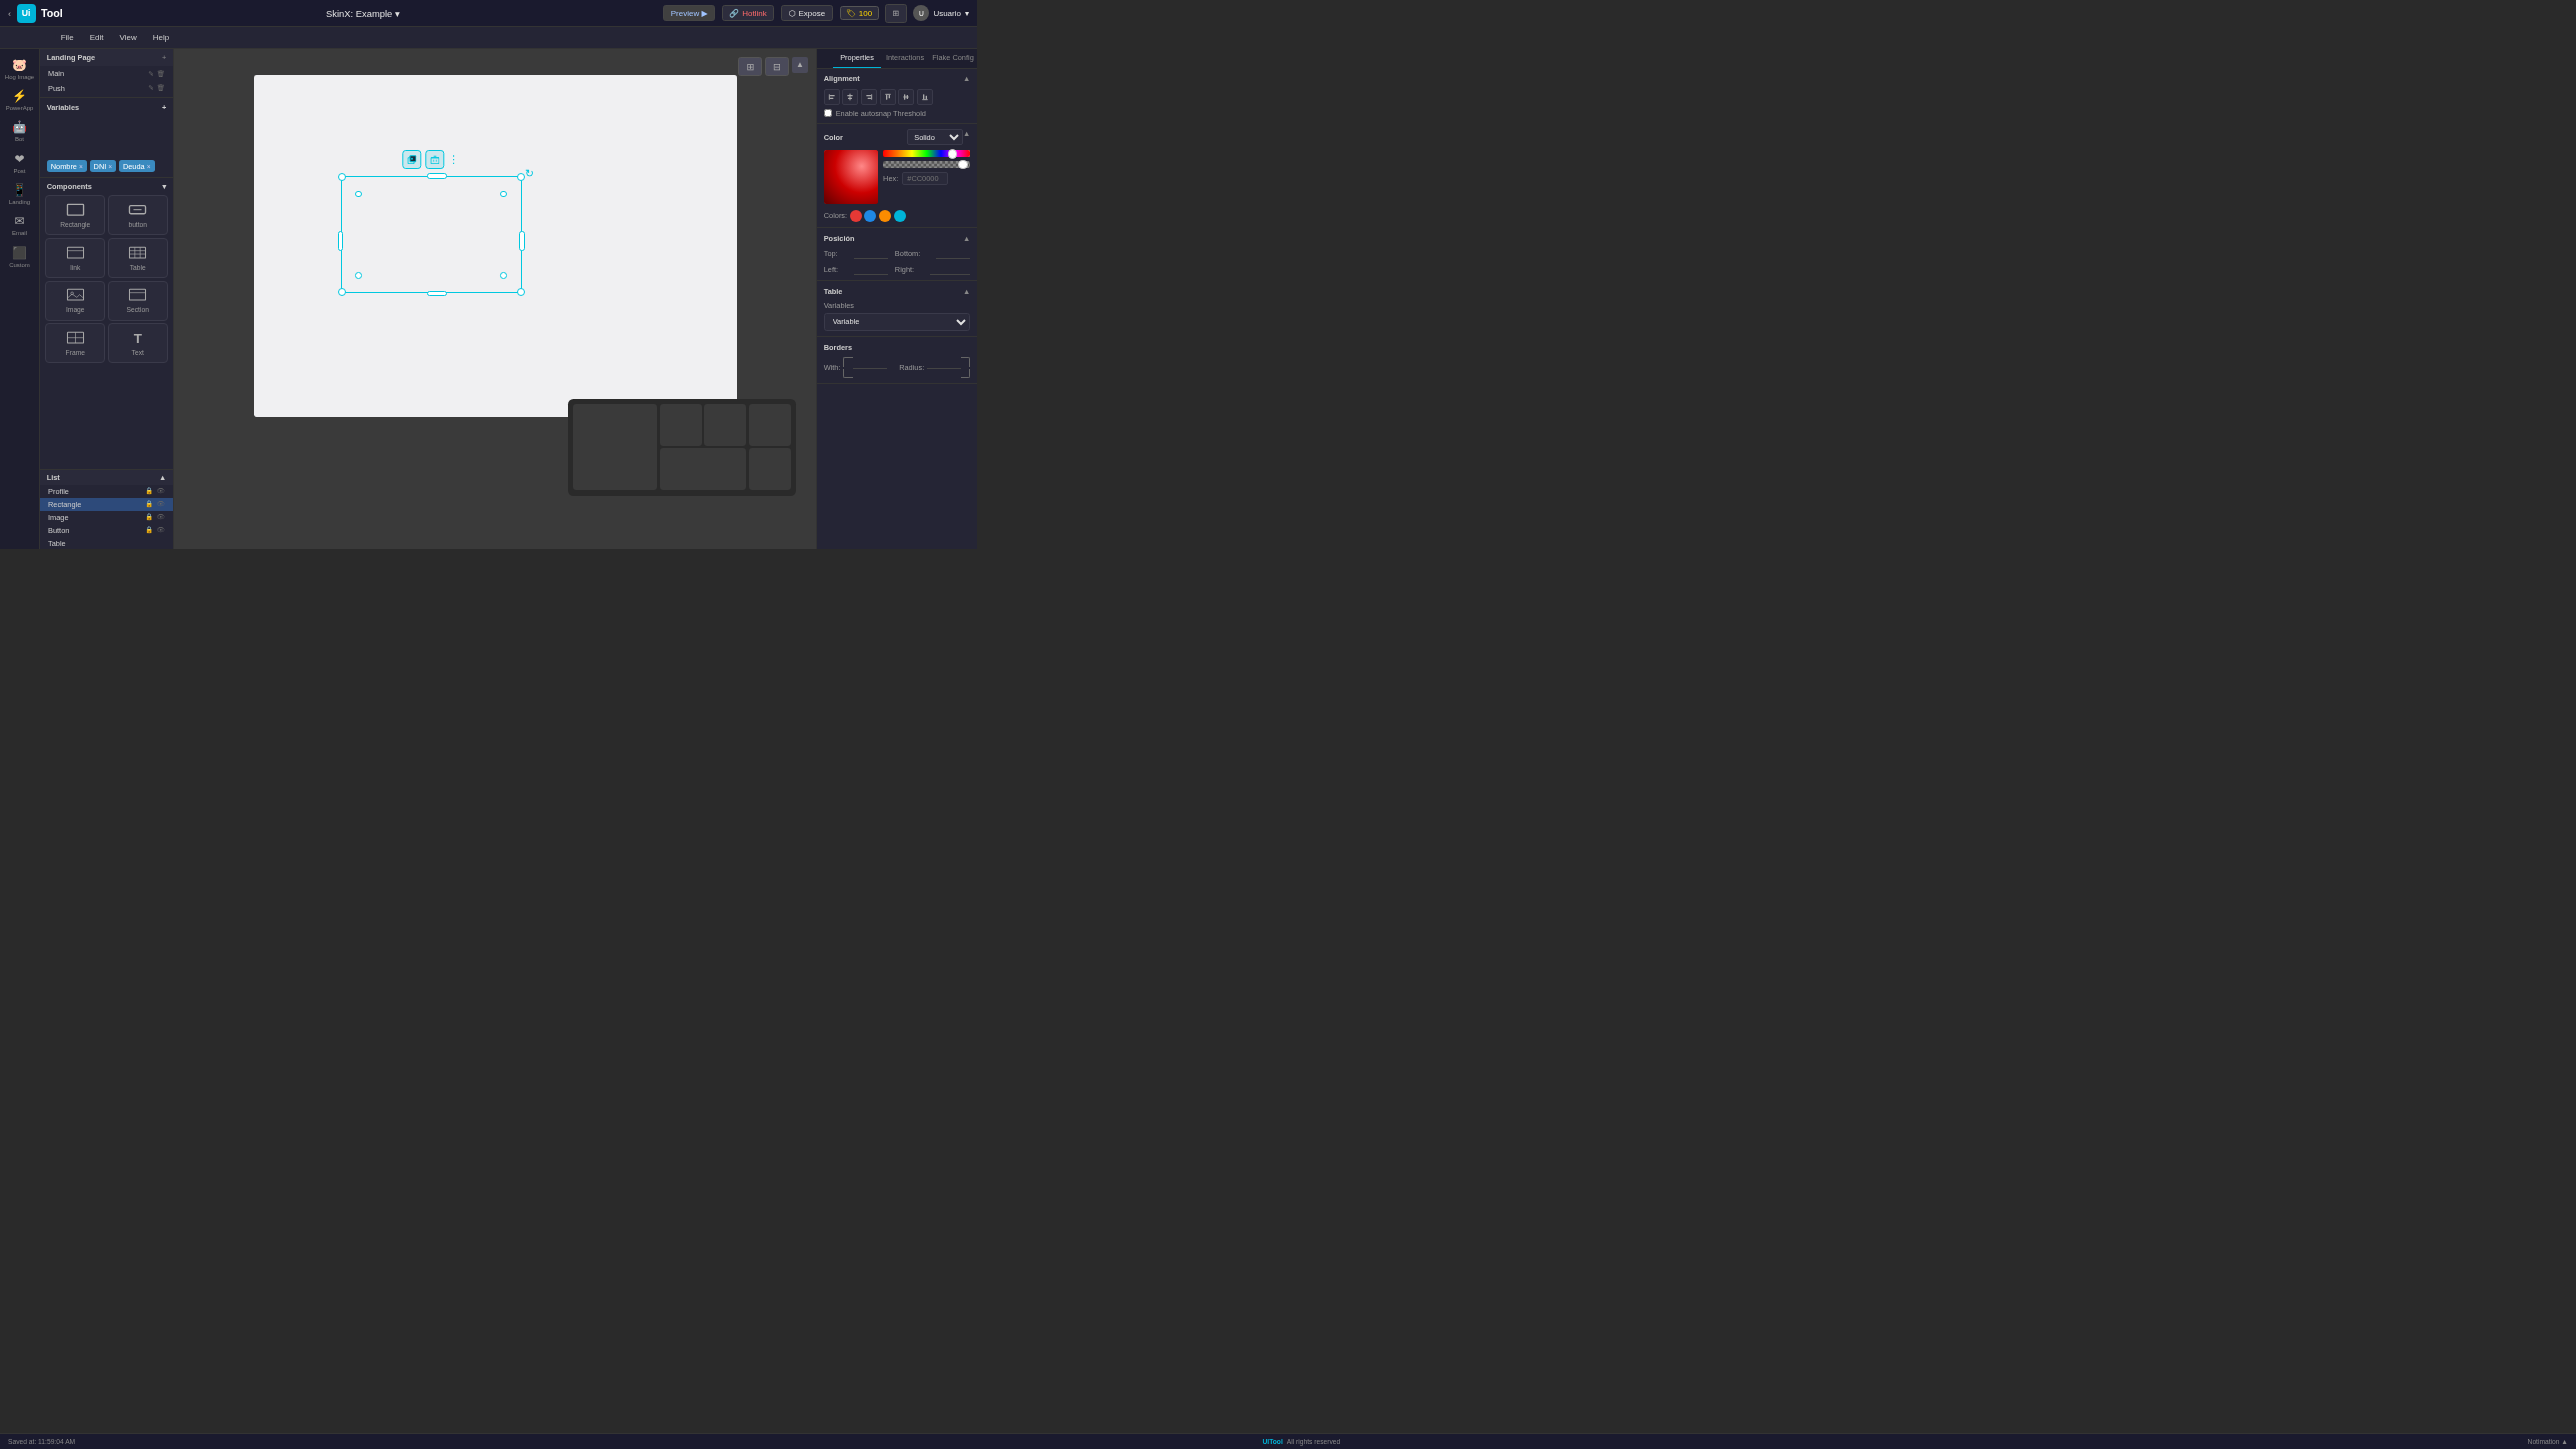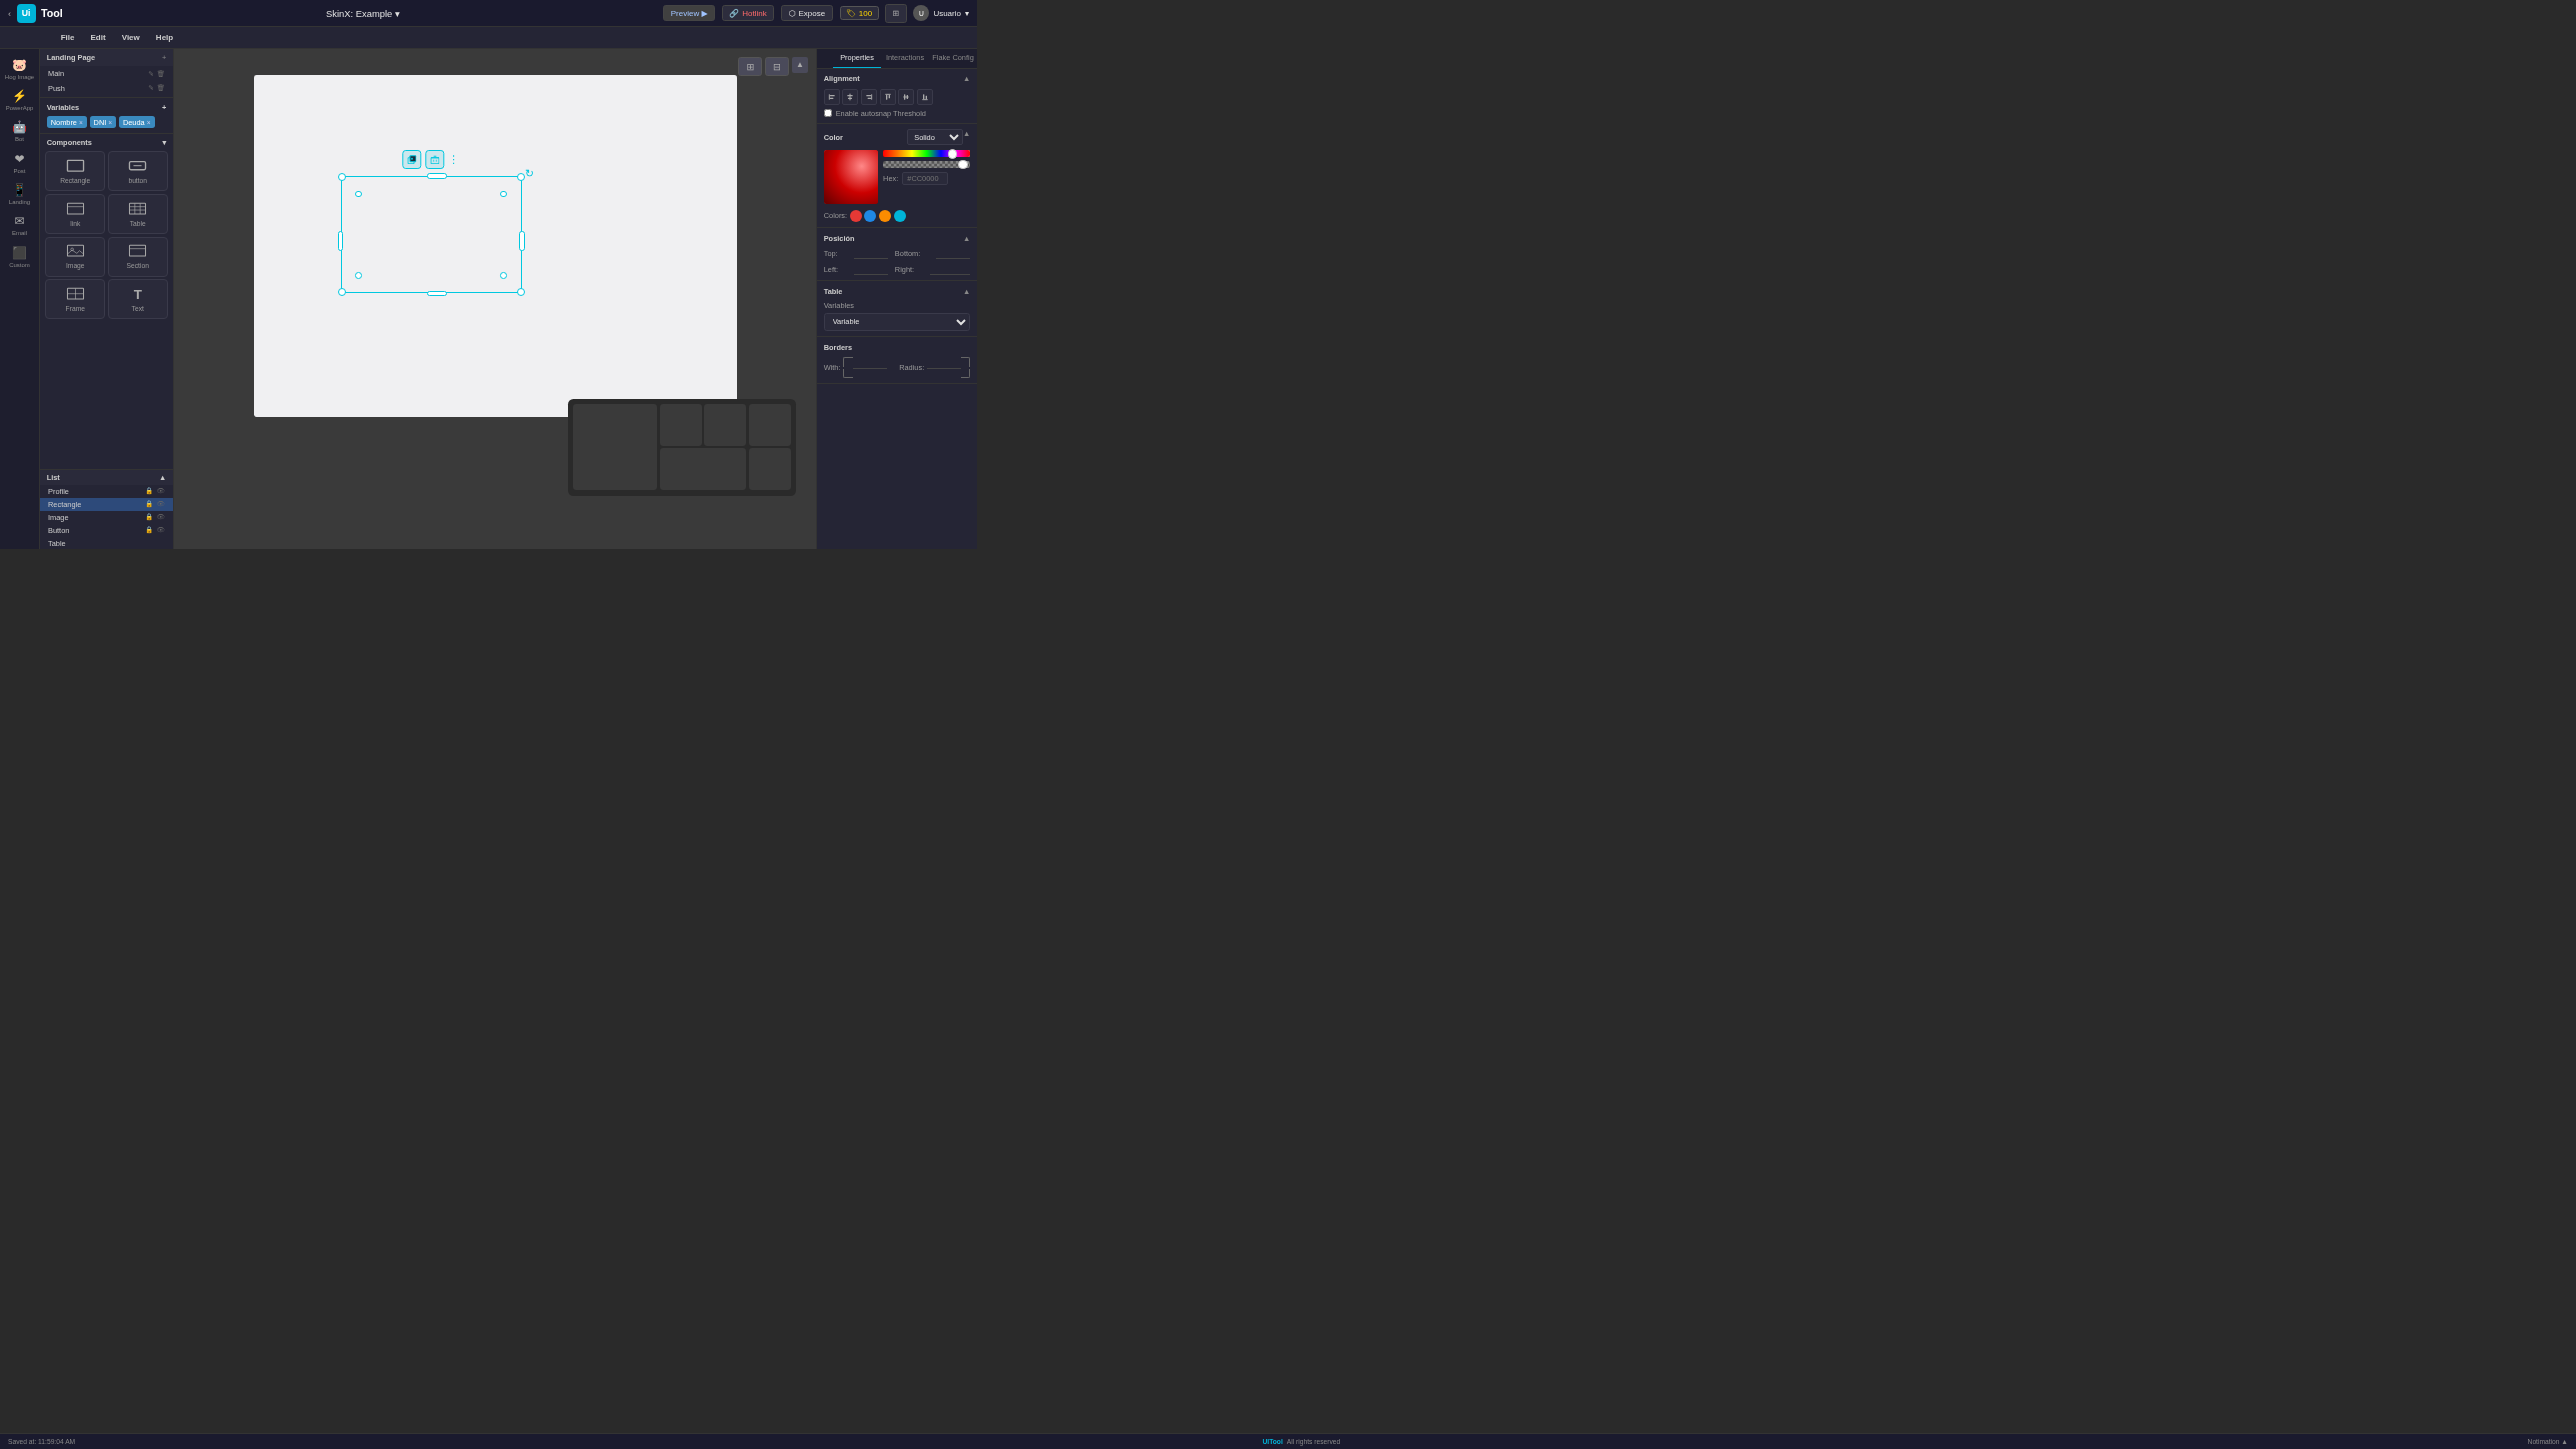--- a/index.html
+++ b/index.html
@@ -32,21 +32,20 @@
 
     
     .menubar {
       height: 21.5px;
       background: #252535;
       display: flex;
       align-items: center;
       padding: 0 54px 0 54px;
       border-bottom: 0.7px solid #333;
       gap: 2.7px;
-      font-weight: bold;
     }
     .menu-item { padding: 2.7px 6.7px; color: #ccc; cursor: pointer; border-radius: 2px; font-size: 8px; }
 
     
     .main-layout { display: flex; height: calc(549px - 48px); }
 
     
     .icon-sidebar {
       width: 40px;
       background: #1e1e2e;
@@ -120,20 +119,21 @@
     .var-tag {
       background: #3a8abf;
       border-radius: 2.7px;
       padding: 1.3px 4px;
       font-size: 7.4px;
       color: white;
       display: flex;
       align-items: center;
       gap: 2px;
       cursor: pointer;
+      margin-top: 44px;
     }
     .var-tag .x { color: #cce; cursor: pointer; font-size: 6.7px; }
 
     .components-section { flex: 1; overflow-y: auto; }
     .components-header {
       display: flex;
       align-items: center;
       justify-content: space-between;
       padding: 4px 6.7px;
       font-size: 7.4px;

